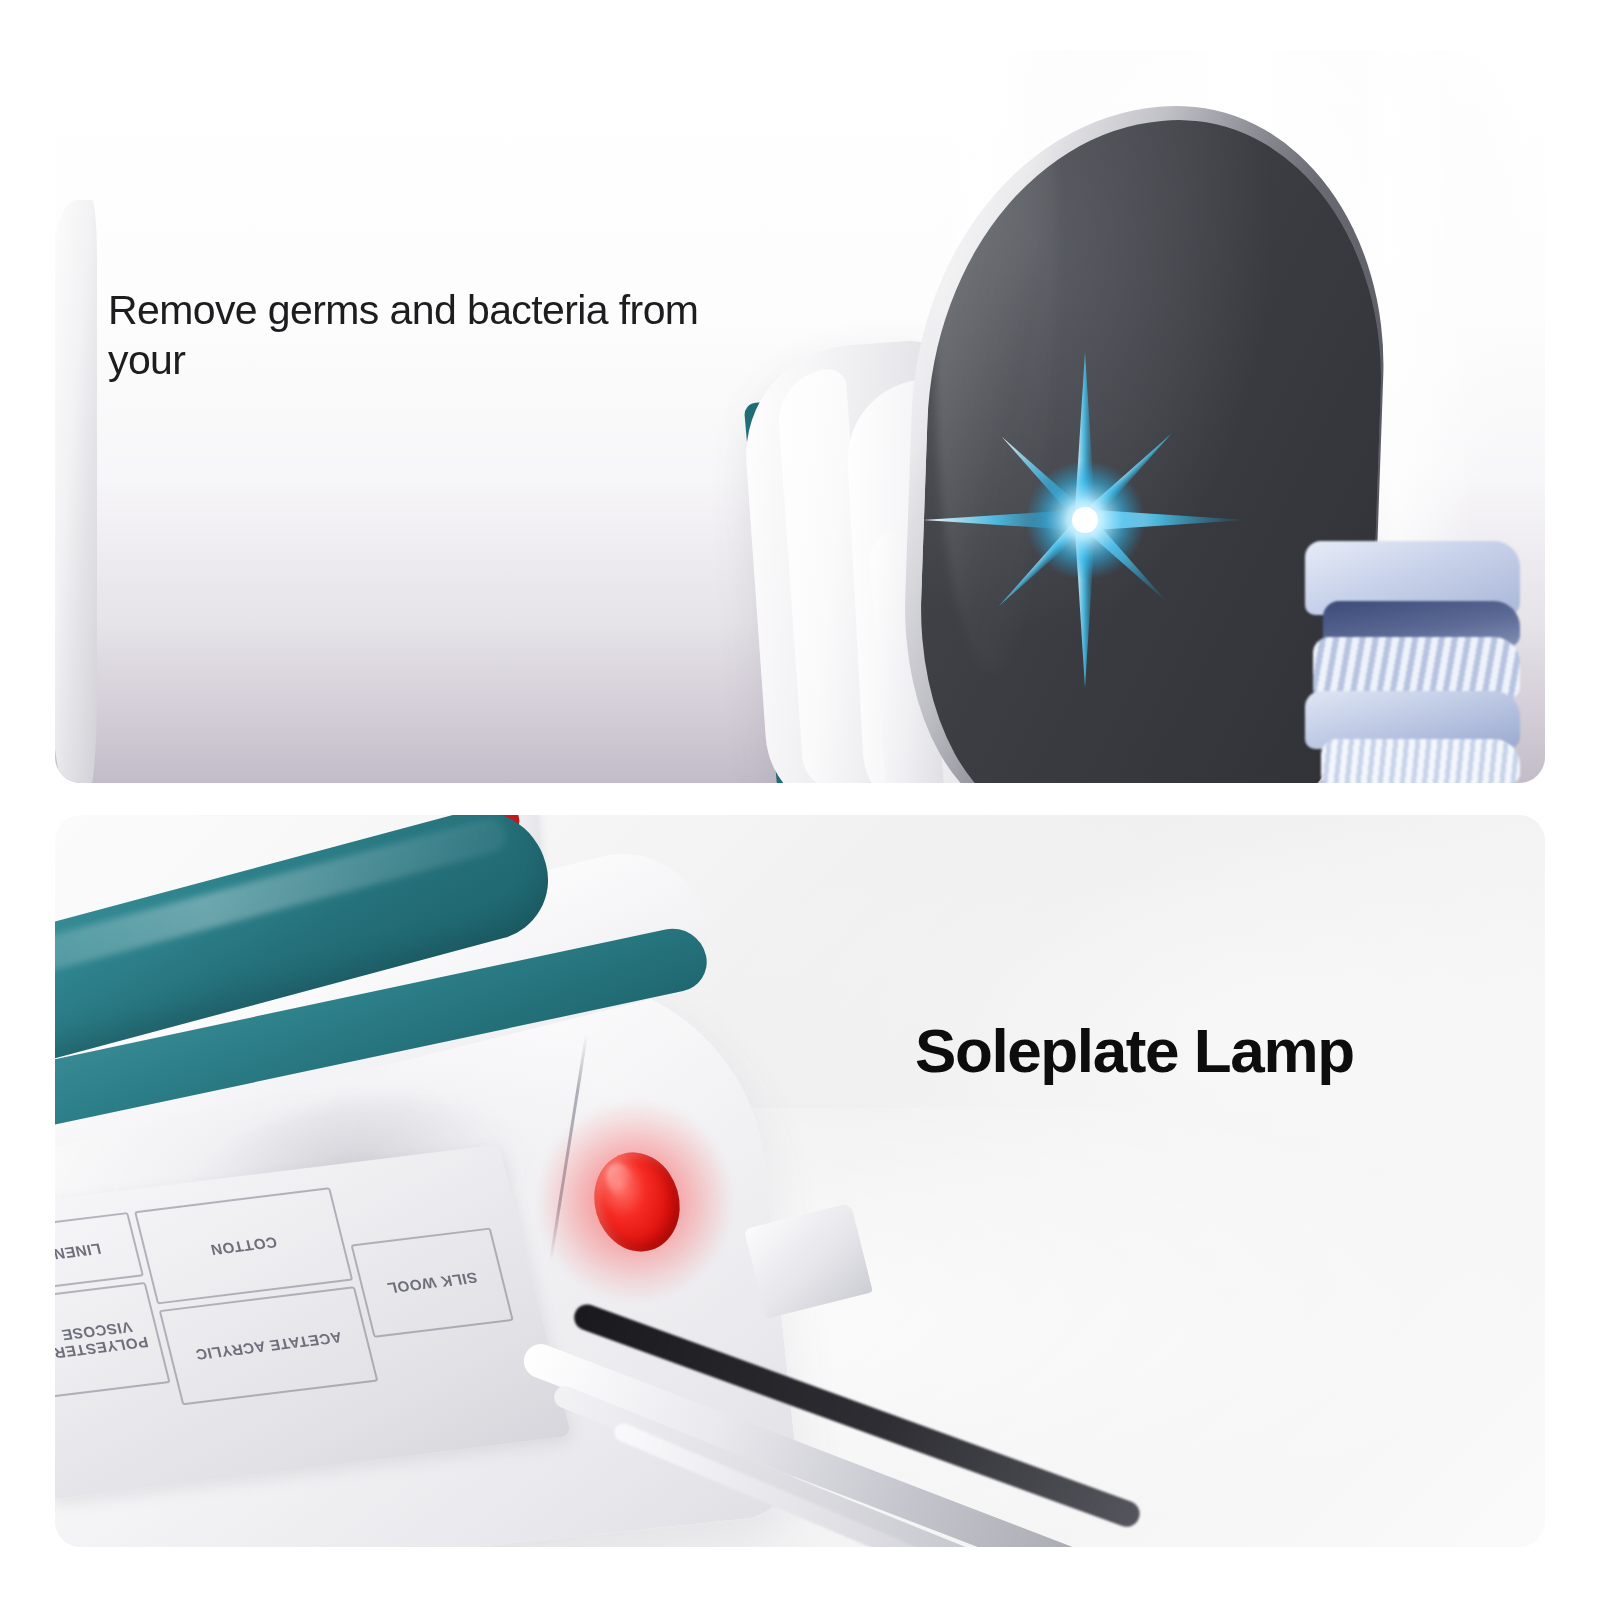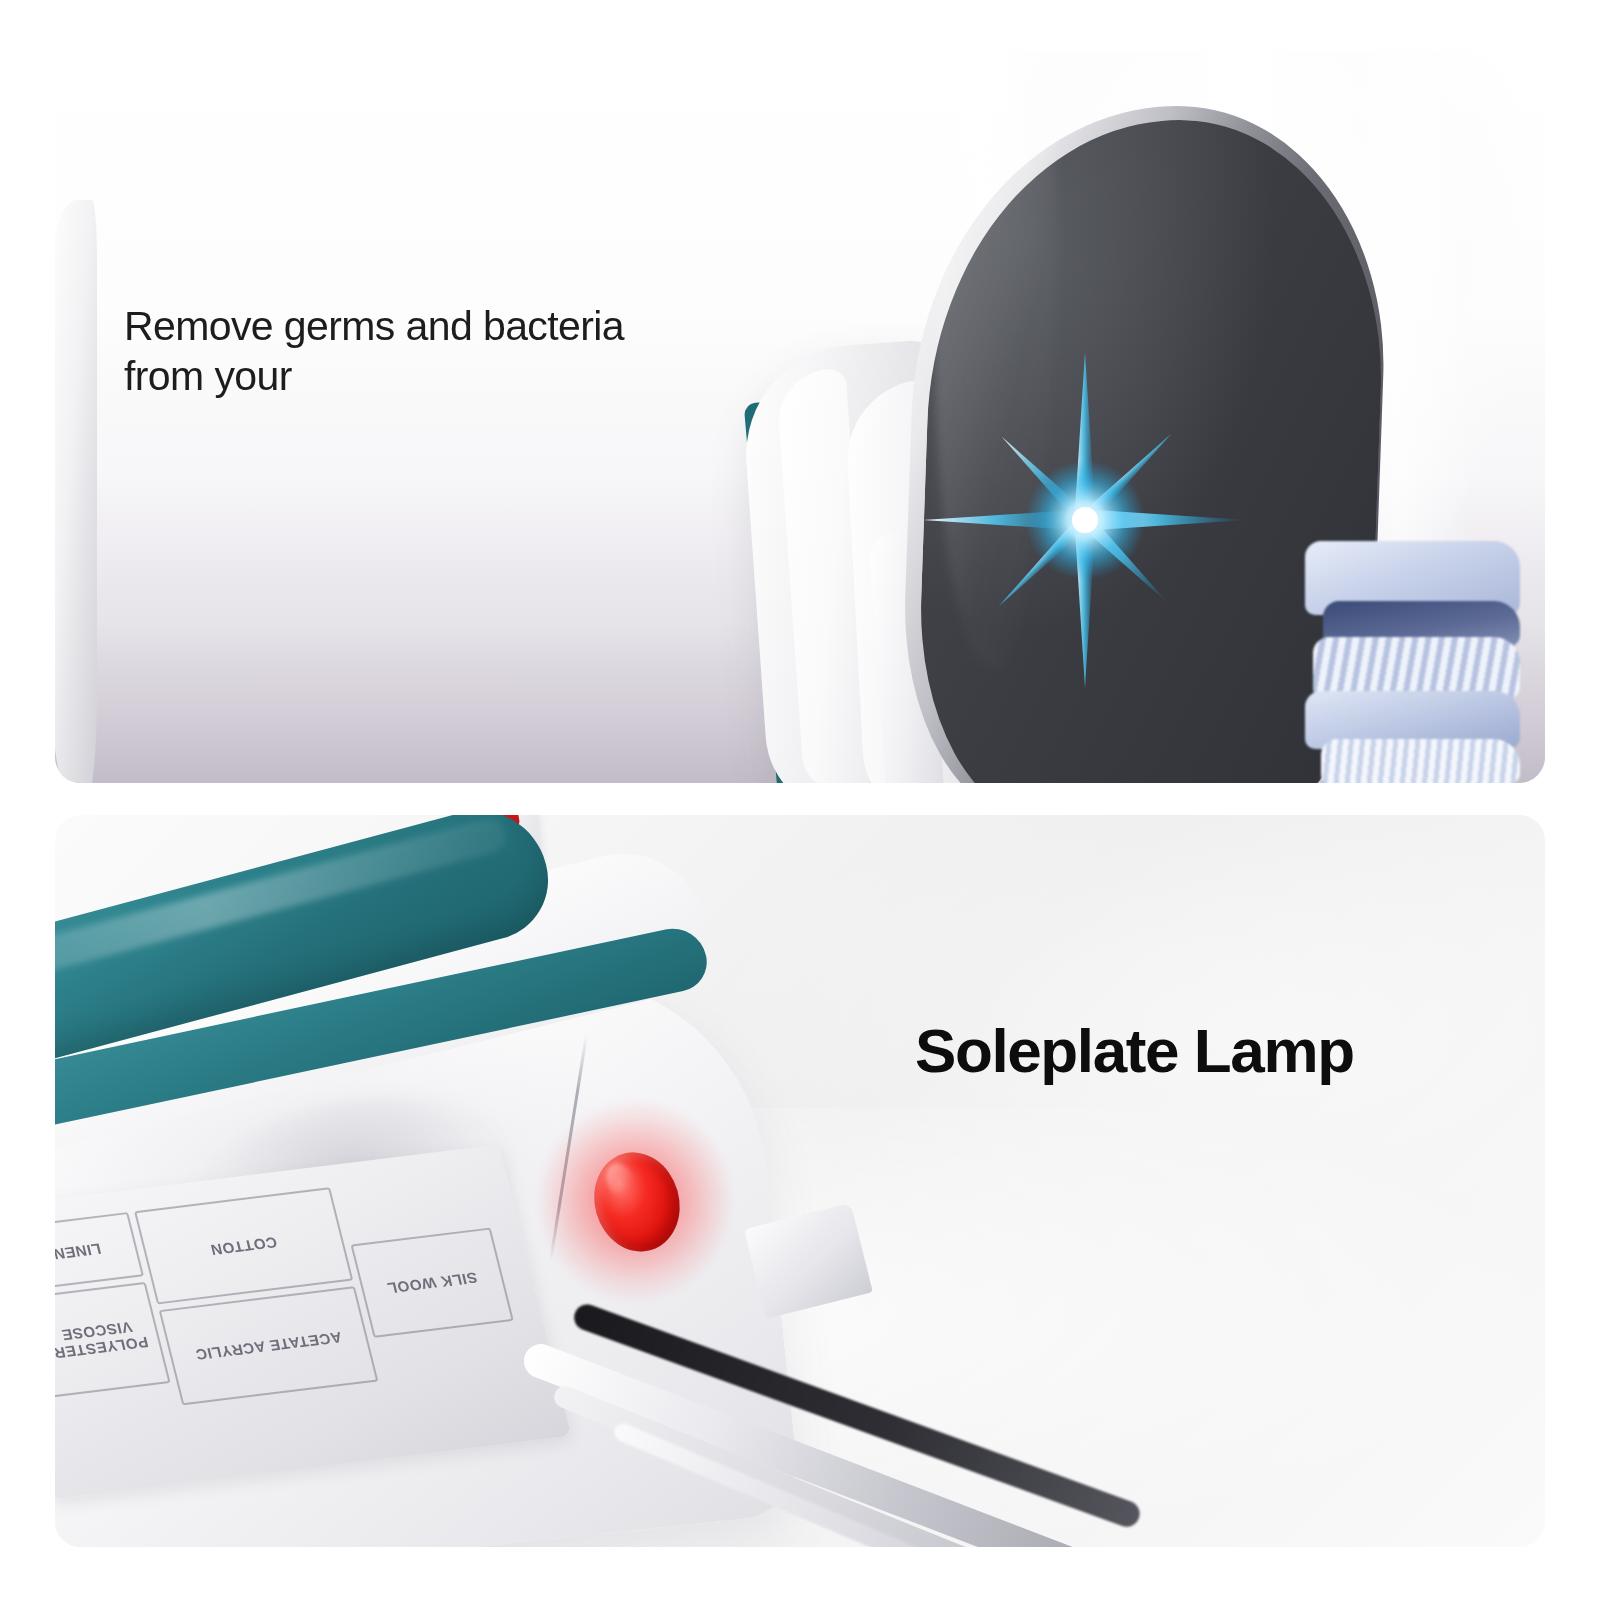--- a/index.html
+++ b/index.html
@@ -92,21 +92,21 @@
     color: #0d0d0d;
     margin: 0 0 22px 0;
   }
   .feature-body {
     font-family: "Liberation Sans", sans-serif;
     font-weight: normal;
     font-size: 41px;
     line-height: 1.23;
     letter-spacing: -0.6px;
     color: #1d1d1f;
-    margin: 16px;
+    margin: 0;
   }
 
   
   #art-top {
     position: absolute;
     left: 0; top: 0; right: 0; bottom: 0;
     pointer-events: none;
   }
 
   

